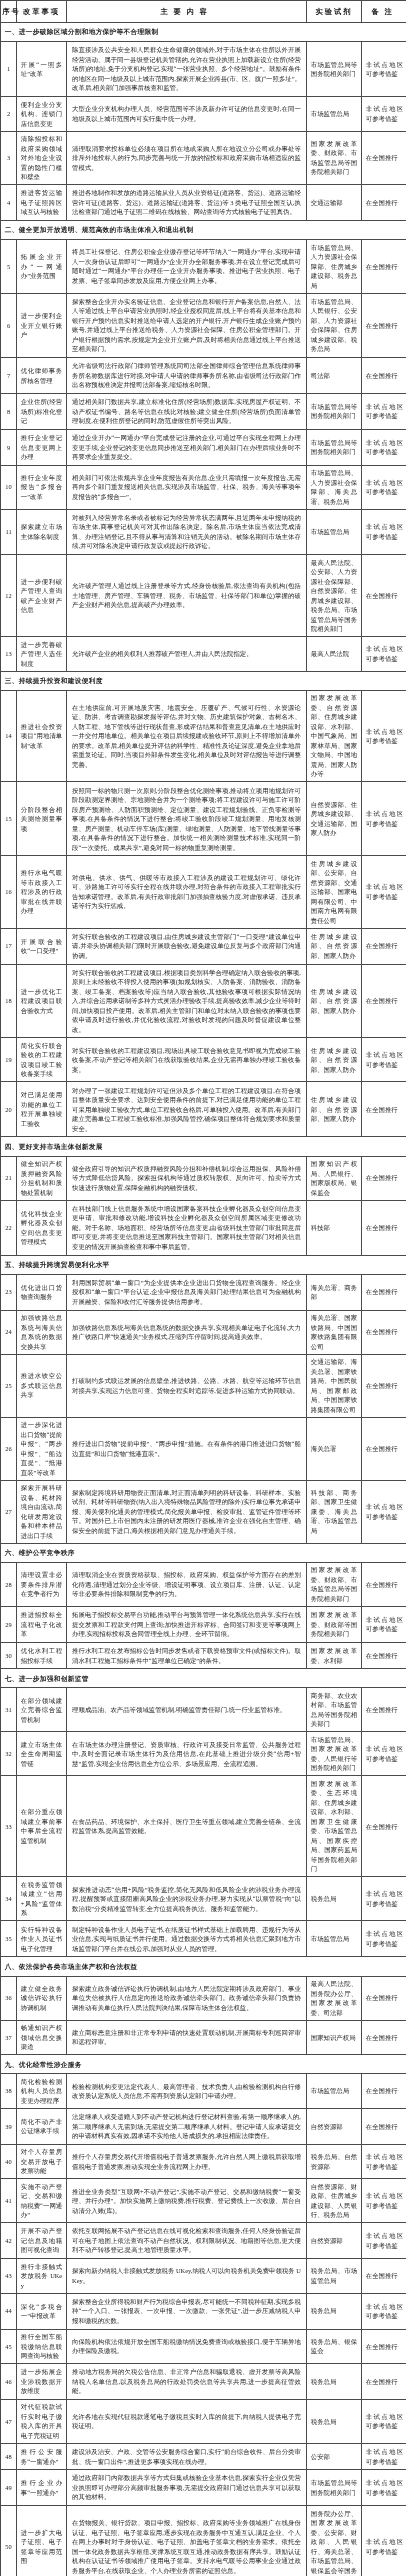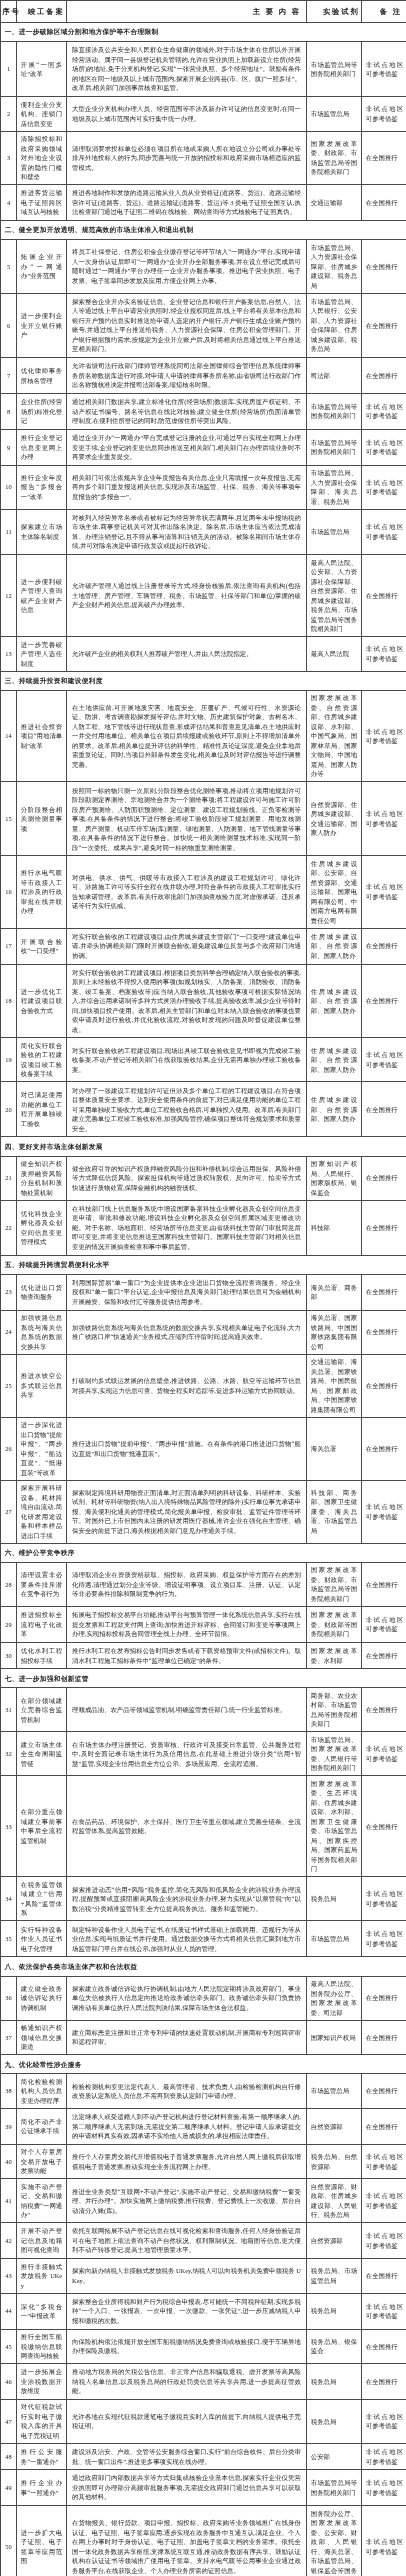--- a/index.html
+++ b/index.html
@@ -26,21 +26,21 @@
     vertical-align:middle;
     font-size:6.4px;
     line-height:9.5px;
     padding:2.5px 3.2px;
     word-break:break-all;
     overflow-wrap:break-word;
   }
   thead th{
     font-size:7.3px;
     font-weight:bold;
-    text-align:right;
+    text-align:center;
     letter-spacing:1.9px;
     padding:5.7px 1.3px;
     white-space:nowrap;
   }
   thead th.wide{letter-spacing:5.7px;}
   tr.section-row td{
     font-weight:bold;
     font-size:6.7px;
     text-align:left;
     padding:4.4px 3.8px;
@@ -59,21 +59,21 @@
   <colgroup>
     <col class="w-no">
     <col class="w-item">
     <col class="w-content">
     <col class="w-unit">
     <col class="w-note">
   </colgroup>
   <thead>
     <tr>
       <th>序号</th>
-      <th>竣工备案</th>
+      <th>改革事项</th>
       <th class="wide">主要内容</th>
       <th>实验试剂</th>
       <th class="wide">备注</th>
     </tr>
   </thead>
   <tbody>
       <tr class="section-row">
         <td colspan="5">一、进一步破除区域分割和地方保护等不合理限制</td>
       </tr>
       <tr>

